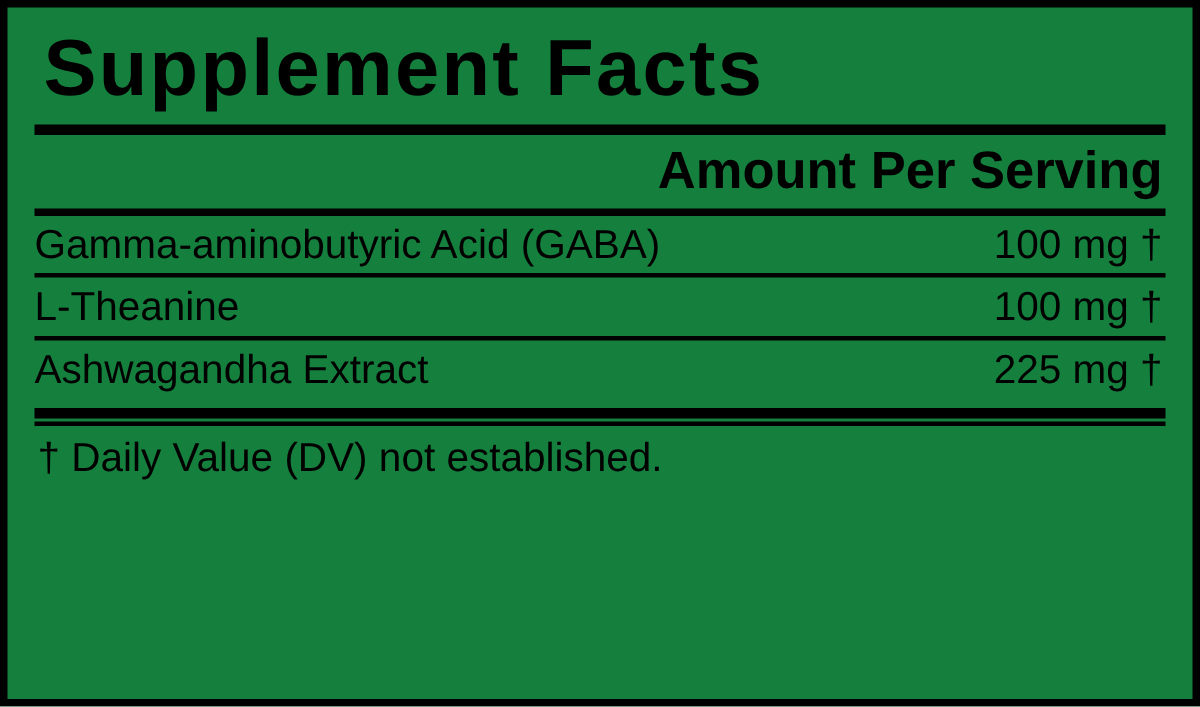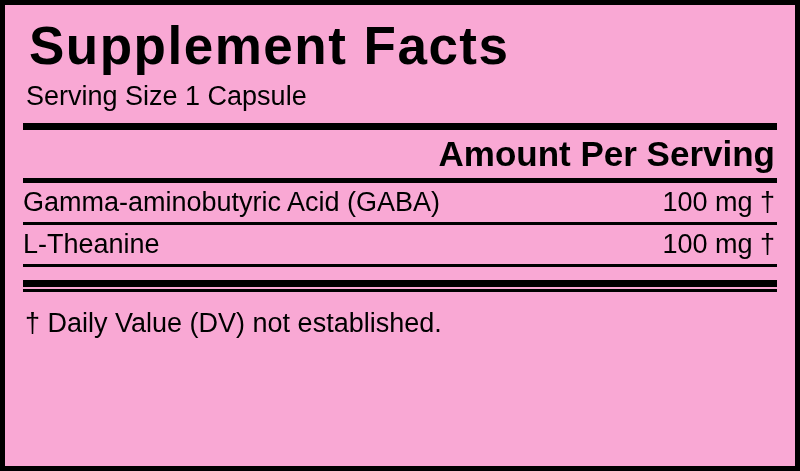--- a/index.html
+++ b/index.html
@@ -12,21 +12,21 @@
     height: 471px;
     font-family: "Liberation Sans", sans-serif;
     color: #000000;
     -webkit-font-smoothing: antialiased;
   }
   .panel {
     position: relative;
     width: 800px;
     height: 471px;
     box-sizing: border-box;
-    background: #f9a8d4;
+    background: #15803d;
     border: 5px solid #000000;
     padding: 0 18px;
   }
   .title {
     font-size: 53px;
     font-weight: bold;
     letter-spacing: 1.5px;
     line-height: 1;
     margin-top: 14px;
     margin-left: 6px;
@@ -84,33 +84,32 @@
   }
   sup {
     font-size: 0.62em;
     vertical-align: 0.42em;
     line-height: 0;
   }
   .italic { font-style: italic; }
   .footnote {
     font-size: 27px;
     line-height: 1.15;
-    padding-top: 16px;
+    padding-top: 6px;
     margin-left: 2px;
   }
   .spacer-sm { height: 2px; }
 </style>
 </head>
 <body>
 
 <div class="panel">
 
   <div class="title">Supplement Facts</div>
 
-  <div class="serving">Serving Size 1 Capsule</div>
 
   <div class="rule-thick"></div>
 
   <div class="amount-head">
     <span>Amount Per Serving</span>
   </div>
 
   <div class="rule-med"></div>
 
   <div class="row">
@@ -125,20 +124,24 @@
   <div class="row">
     <div class="row-line">
       <span class="name">L-Theanine</span>
       <span class="amt">100 mg †</span>
     </div>
   </div>
 
   <div class="rule-thin"></div>
 
   <div class="row">
+    <div class="row-line">
+      <span class="name">Ashwagandha Extract</span>
+      <span class="amt">225 mg †</span>
+    </div>
   </div>
 
   <div class="rule-thick" style="margin-top:6px;"></div>
   <div class="spacer-sm"></div>
   <div class="rule-thin"></div>
 
   <div class="footnote">† Daily Value (DV) not established.</div>
 
 </div>
 

